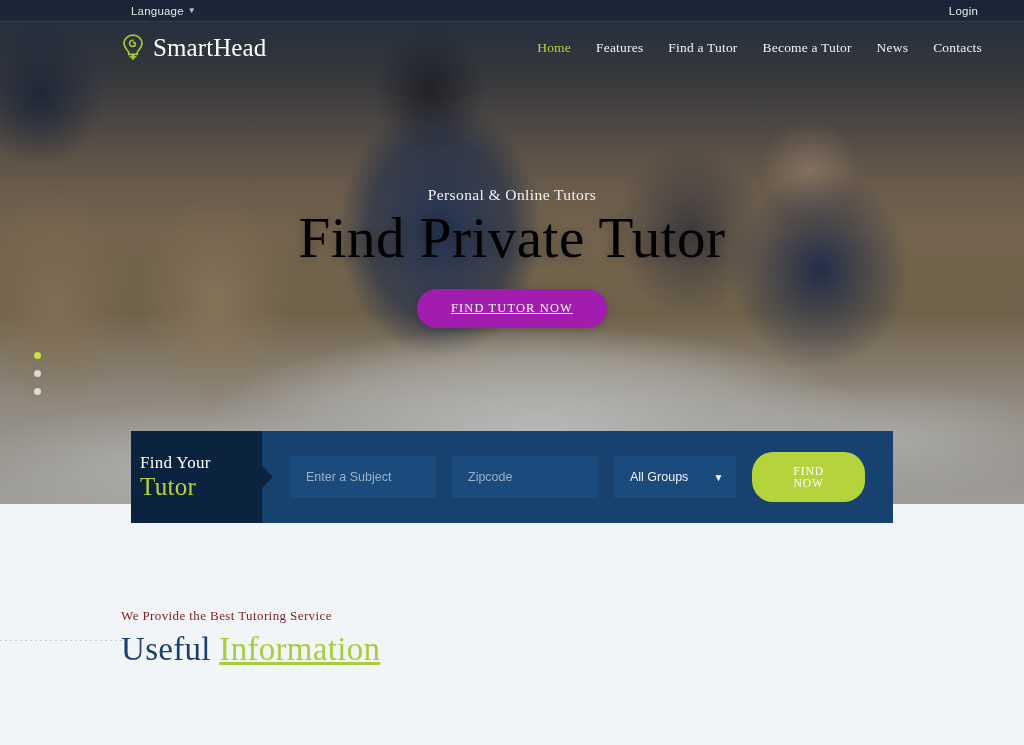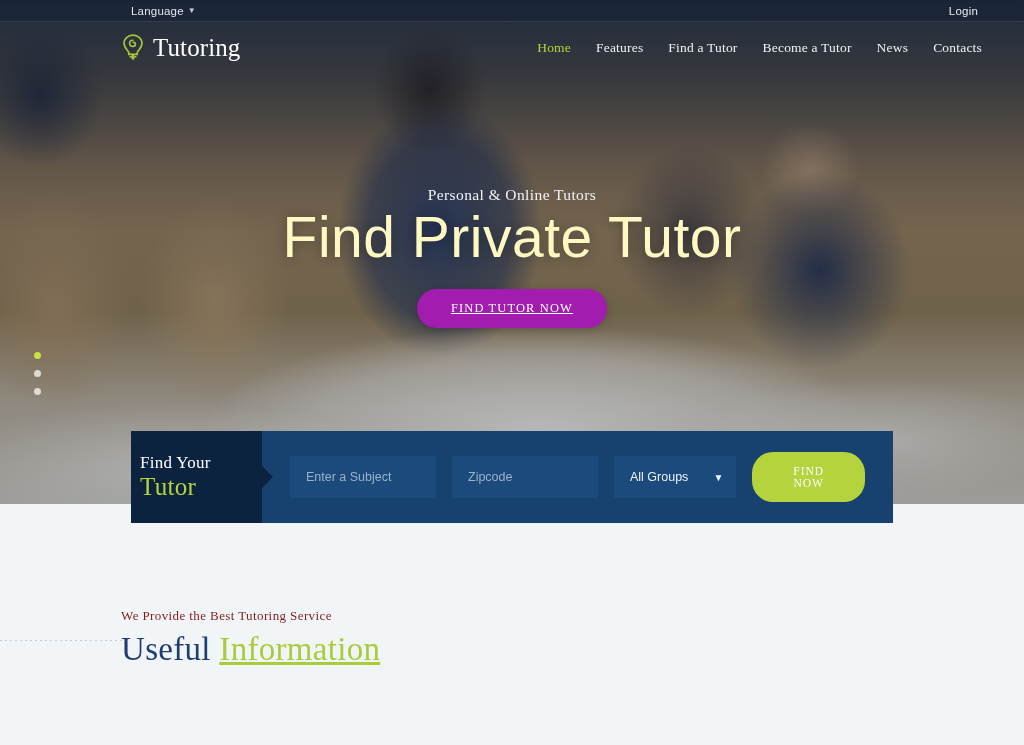--- a/index.html
+++ b/index.html
@@ -89,22 +89,22 @@
 
   
   .hero-copy {
     position:absolute; left:0; right:0; top:186px; text-align:center; z-index:5;
   }
   .hero-sub {
     font-family:"Liberation Serif", serif;
     font-size:15.5px; color:#f2f3f5; letter-spacing:.4px; margin-bottom:4px;
   }
   .hero-title {
-    font-family:Liberation Sans, sans-serif;
-    font-size:57px; line-height:1.05; color:#fef9c3; letter-spacing:.5px;
+    font-family:Liberation Serif, serif;
+    font-size:57px; line-height:1.05; color:#000000; letter-spacing:.5px;
     text-shadow:0 1px 12px rgba(0,0,0,.30);
   }
   .hero-btn {
     display:inline-block; margin-top:21px;
     background:#a21caf; color:#ffffff; border:none; cursor:pointer;
     font-family:"Liberation Serif", serif;
     font-size:12.5px; letter-spacing:1.1px;
     padding:12px 34px; border-radius:22px;
     box-shadow:0 2px 8px rgba(0,0,0,.18);
     text-decoration:underline;
@@ -195,21 +195,21 @@
   </div>
 
   <div class="navbar">
     <div class="logo">
       <svg class="logo-mark" viewBox="0 0 26 30">
         <path d="M13 2.2c-5.1 0-9 3.6-9 8.1 0 3.3 1.9 5.4 3.3 7 .9 1 1.5 1.8 1.5 2.7v1.4h8.4v-1.4c0-.9.6-1.7 1.5-2.7 1.4-1.6 3.3-3.7 3.3-7 0-4.5-3.9-8.1-9-8.1z" fill="none" stroke="#a7c93a" stroke-width="1.7"></path>
         <path d="M13 7.2c-1.9 0-3.4 1.4-3.4 3.1s1.5 3.1 3.4 3.1c1.3 0 2.4-.9 2.4-2.1s-1-1.9-2.1-1.9" fill="none" stroke="#a7c93a" stroke-width="1.6" stroke-linecap="round"></path>
         <rect x="11.7" y="21.4" width="2.6" height="5.2" fill="#a7c93a"></rect>
         <rect x="9.5" y="23.1" width="7" height="1.5" fill="#a7c93a"></rect>
       </svg>
-      <span class="logo-text">Tutoring</span>
+      <span class="logo-text">SmartHead</span>
     </div>
 
     <nav class="nav">
       <a class="active">Home</a>
       <a>Features</a>
       <a>Find a Tutor</a>
       <a>Become a Tutor</a>
       <a>News</a>
       <a>Contacts</a>
     </nav>

